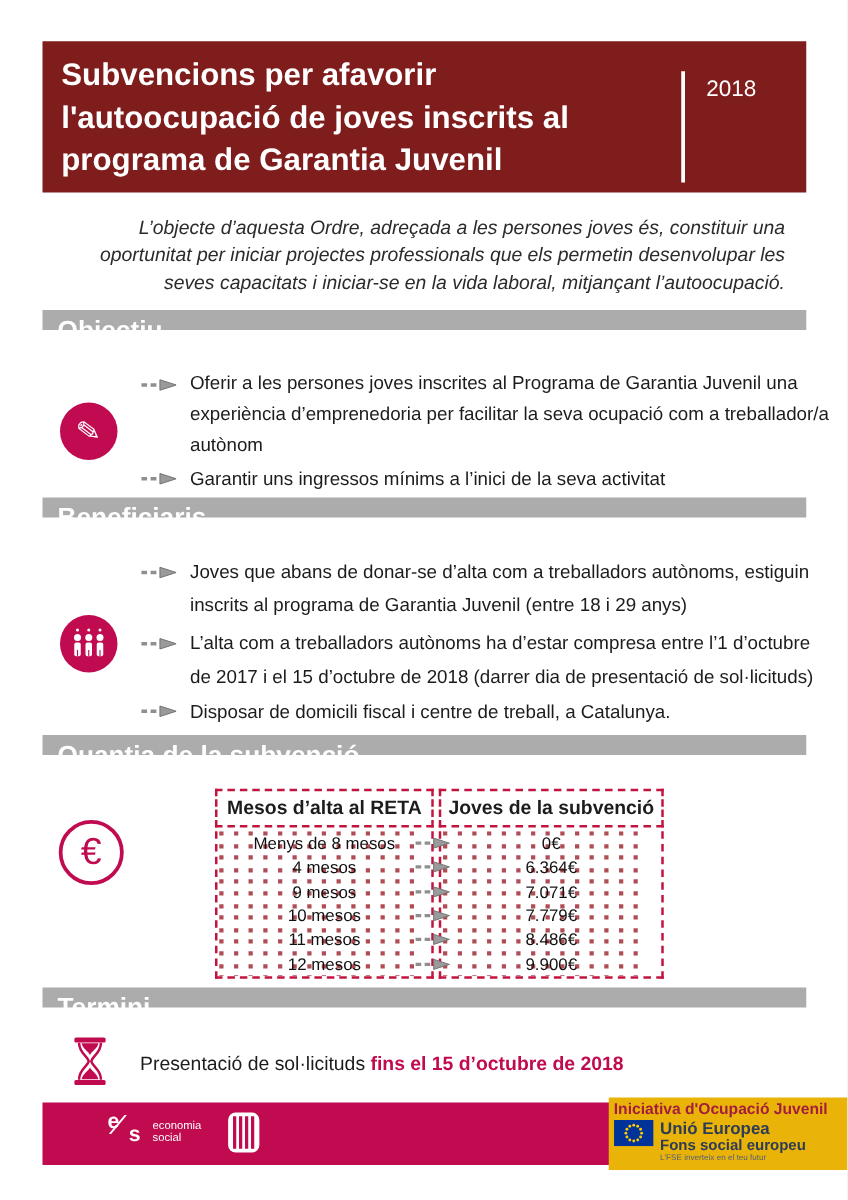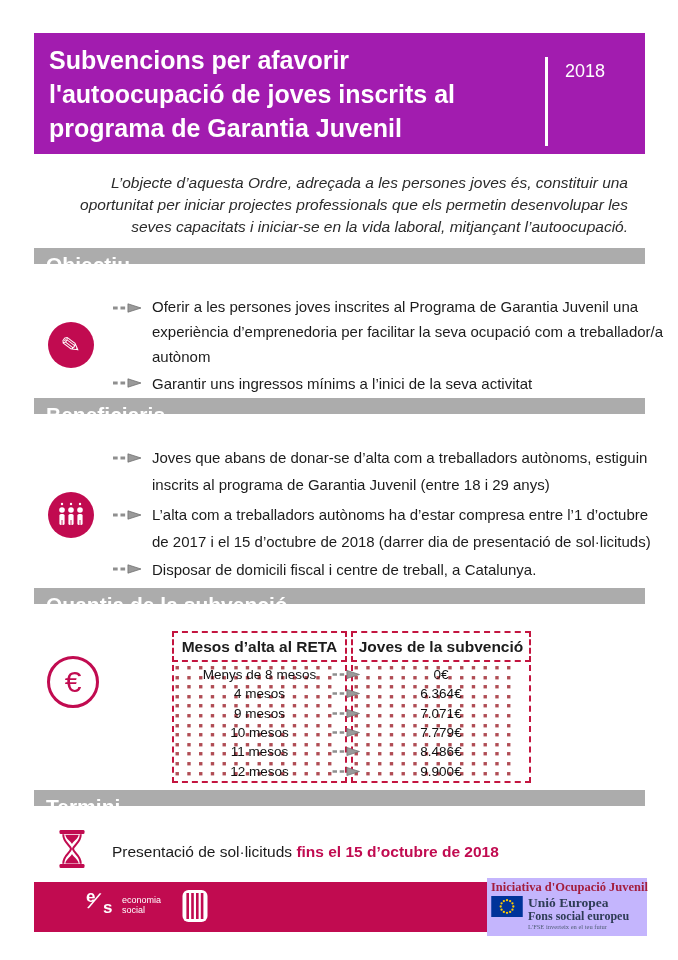--- a/index.html
+++ b/index.html
@@ -1,20 +1,20 @@
 <!DOCTYPE html>
 <html><head>
 <meta charset="utf-8">
 <style>
   html,body{margin:0;padding:0;background:#e9e9e9;}
   .page{position:relative;width:678px;height:960px;background:#ffffff;overflow:hidden;
         font-family:"Liberation Sans",sans-serif;color:#1c1c1c;margin:0 auto;}
 
   
-  .header{position:absolute;left:34px;top:33px;width:611px;height:121px;background:#a21caf;}
+  .header{position:absolute;left:34px;top:33px;width:611px;height:121px;background:#7f1d1d;}
   .header-title{position:absolute;left:15px;top:10px;color:#fff;font-size:25px;font-weight:bold;line-height:34px;}
   .header-divider{position:absolute;left:511px;top:24px;bottom:8px;width:3px;background:#fff;}
   .header-year{position:absolute;left:511px;top:28px;width:80px;text-align:center;color:#fff;font-size:18px;}
 
   
   .intro{position:absolute;left:50px;top:172px;width:578px;text-align:right;
          font-style:italic;font-size:15.5px;line-height:22px;color:#2b2b2b;}
 
   
   .bar{position:absolute;left:34px;width:611px;height:16px;background:#acacac;color:#fff;
@@ -56,21 +56,21 @@
   
   .footer-band{position:absolute;left:34px;top:882px;width:611px;height:50px;background:#c10b50;}
   .es-logo{position:absolute;left:52px;top:8px;display:flex;align-items:center;color:#fff;}
   .es-symbol{font-size:20px;font-weight:bold;line-height:1;position:relative;width:34px;height:30px;}
   .es-e{position:absolute;left:0;top:-2px;font-size:17px;}
   .es-slash{position:absolute;left:7px;top:-1px;font-size:24px;font-weight:normal;transform:rotate(8deg);}
   .es-s{position:absolute;left:17px;top:9px;font-size:17px;}
   .es-text{font-size:9px;line-height:10px;margin-left:2px;}
   .gen-logo{position:absolute;left:148px;top:7px;display:flex;align-items:center;color:#fff;}
   .gen-text{font-size:13.5px;font-weight:bold;line-height:16px;margin-left:8px;}
-  .eu-box{position:absolute;left:453px;top:-4px;width:160px;height:58px;background:#c4b5fd;padding:2px 0 0 4px;box-sizing:border-box;font-family:Liberation Serif, serif;}
+  .eu-box{position:absolute;left:453px;top:-4px;width:192px;height:58px;background:#eab308;padding:2px 0 0 4px;box-sizing:border-box;}
   .eu-title{color:#a31e3e;font-weight:bold;font-size:12.5px;line-height:15px;white-space:nowrap;}
   .eu-row{display:flex;align-items:flex-start;margin-top:1px;}
   .eu-texts{margin-left:5px;color:#2e3c56;}
   .eu-l2{font-size:13.5px;font-weight:bold;line-height:14px;}
   .eu-l3{font-size:12px;font-weight:bold;line-height:13px;}
   .eu-l4{font-size:6.5px;line-height:8px;color:#53607a;}
 </style>
 </head>
 <body>
 

